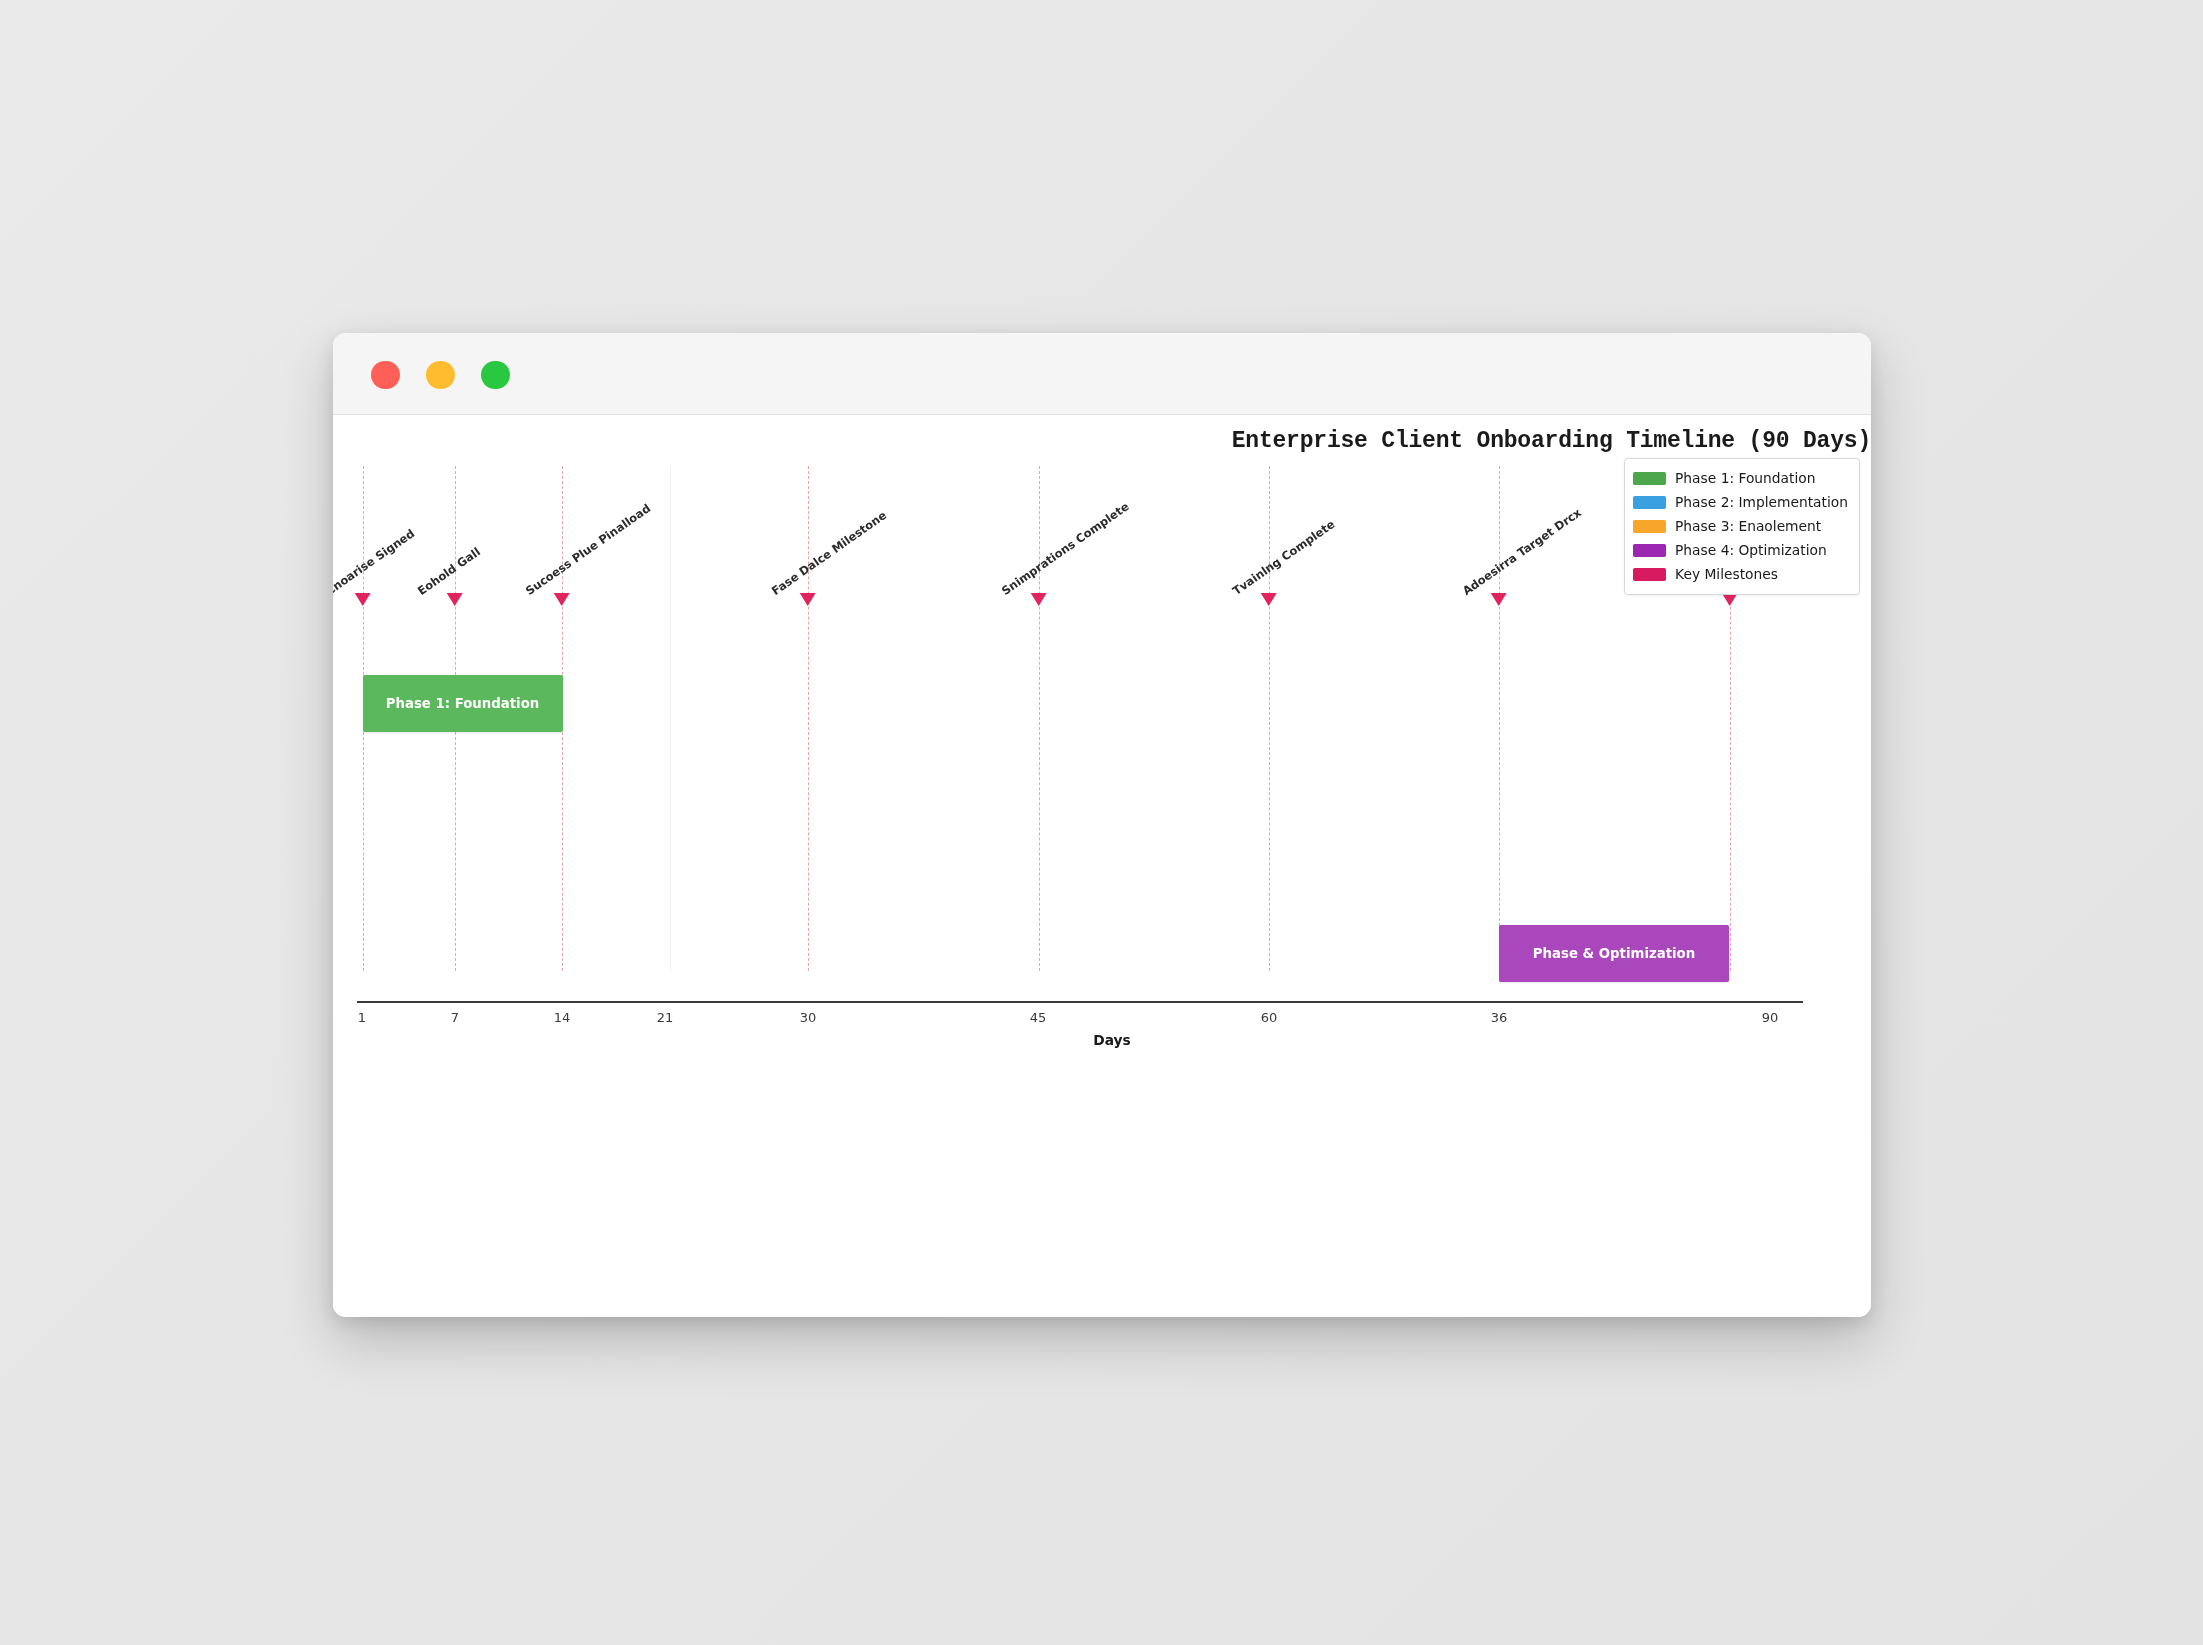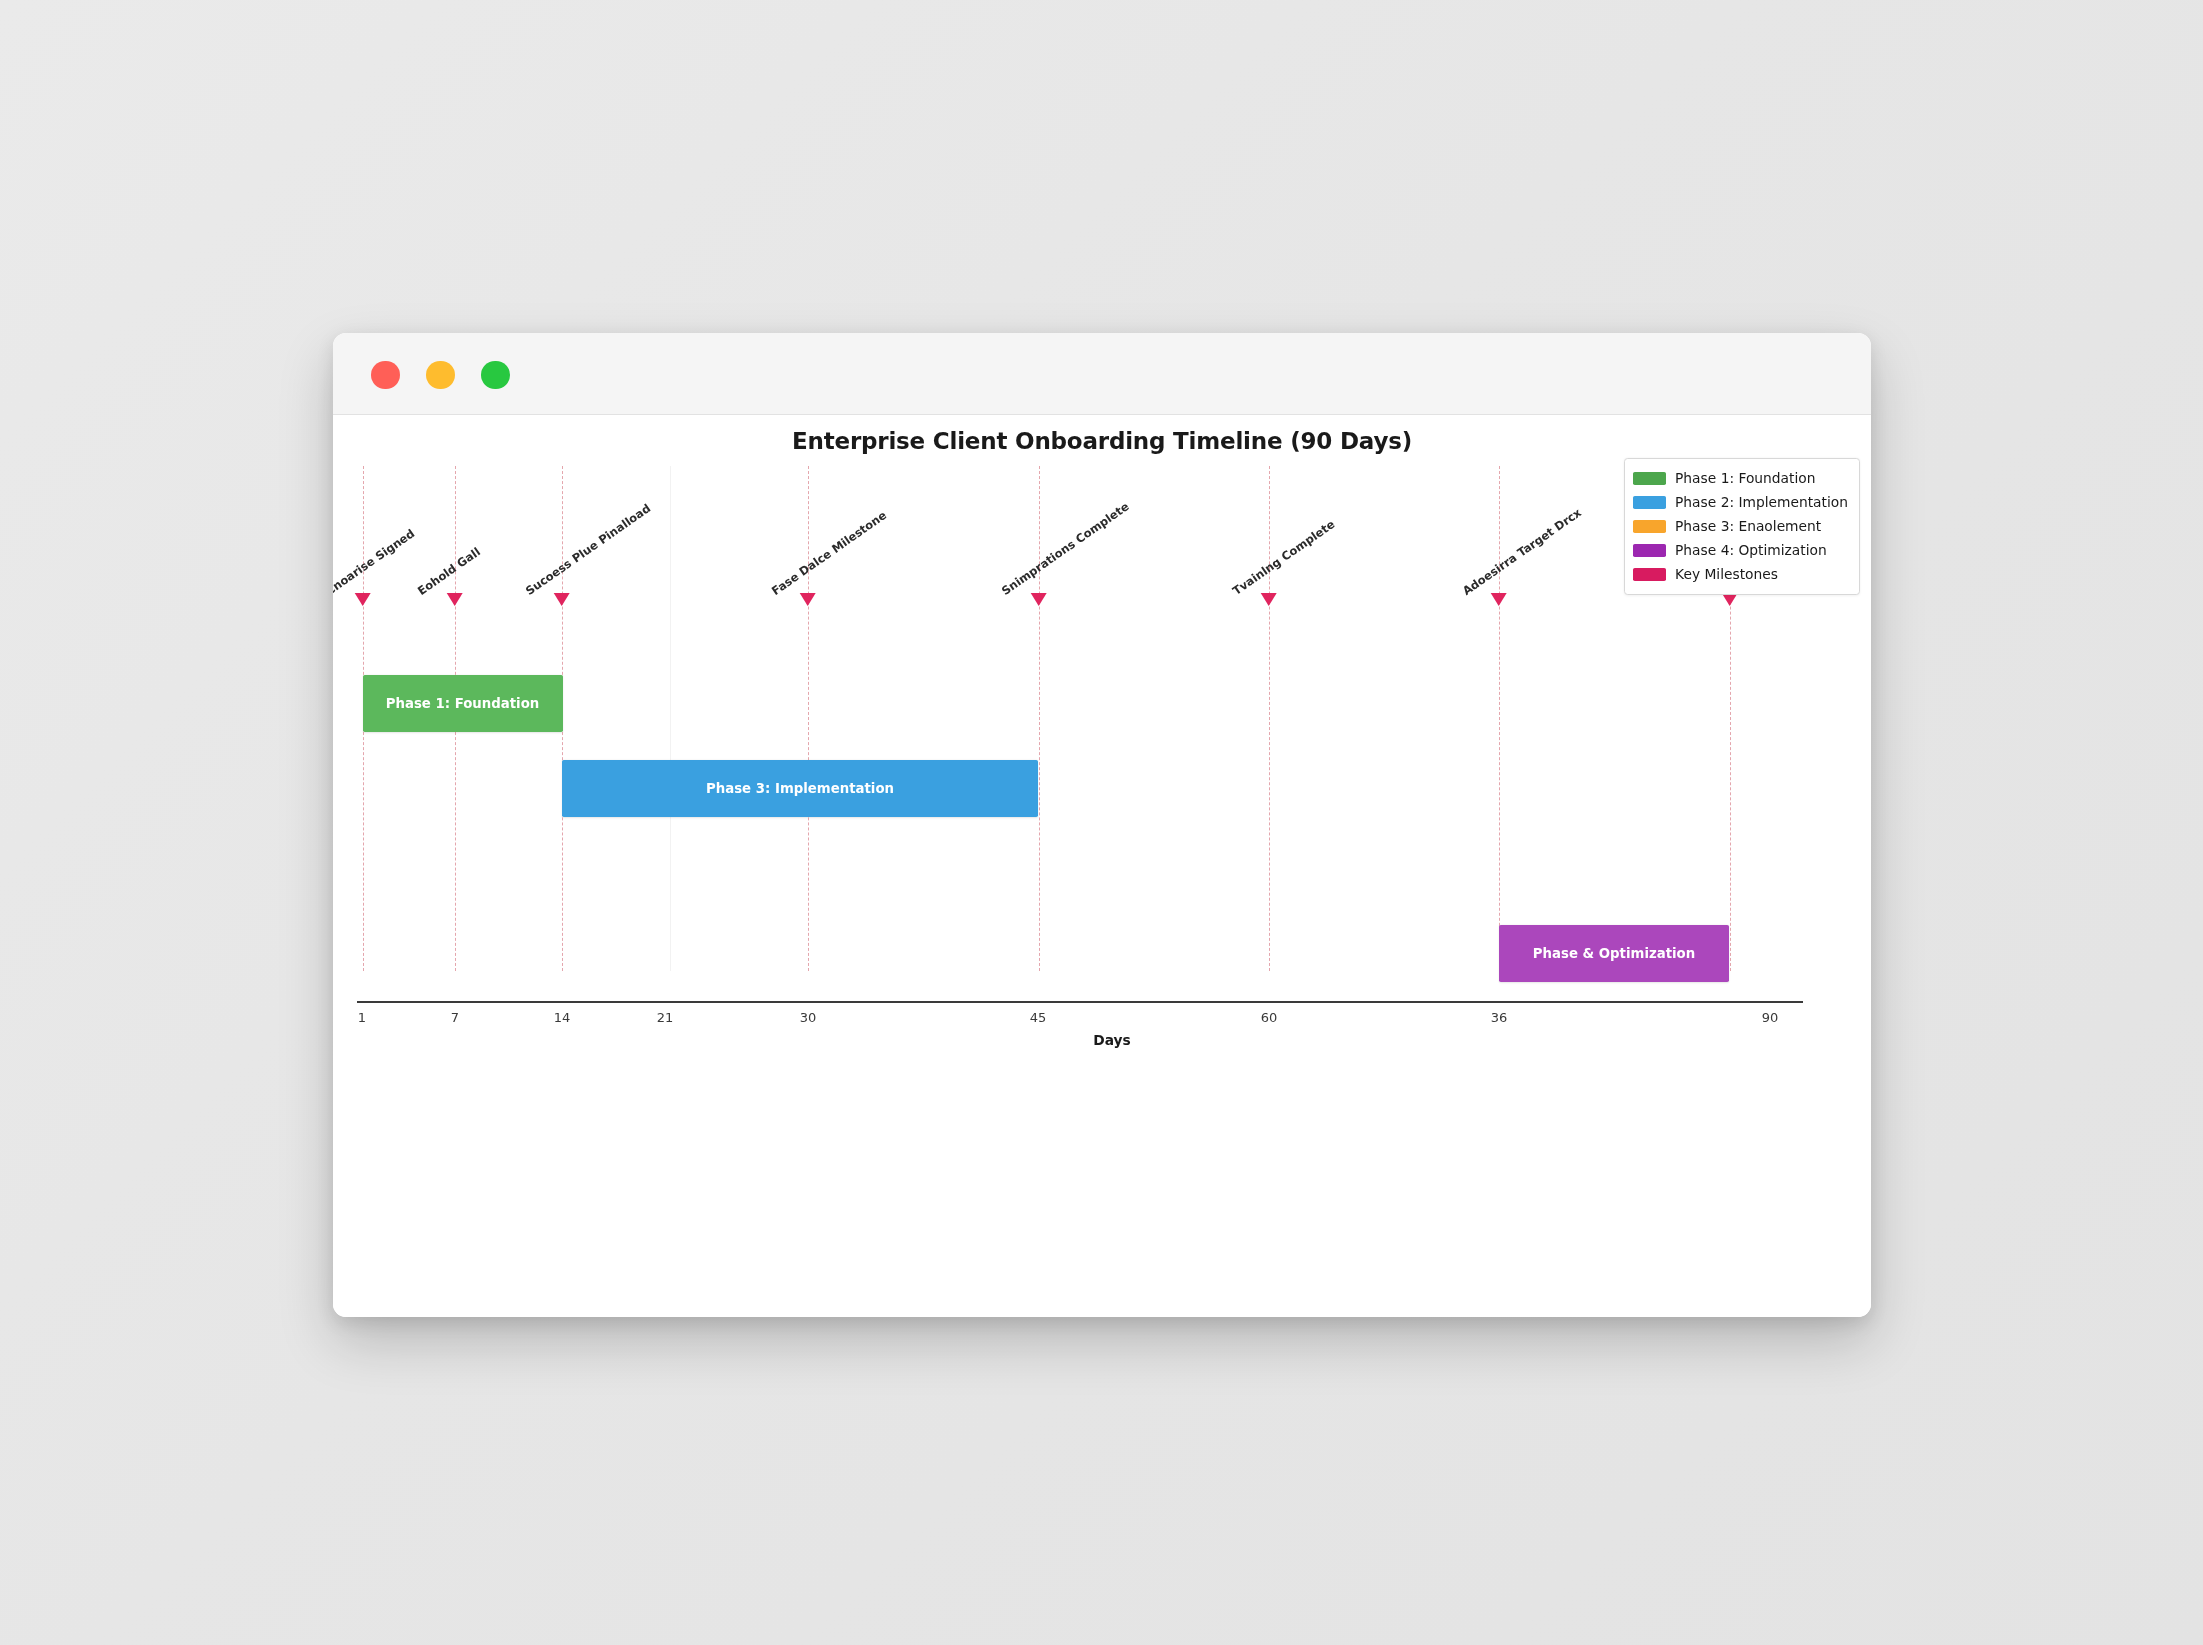--- a/index.html
+++ b/index.html
@@ -40,25 +40,26 @@
     position: relative;
     width: 1538px;
     height: 903px;
     background: #ffffff;
   }
 
   
   #chart-title {
     position: absolute;
     left: 0; right: 0; top: 13px;
-    text-align: center;
+    text-align: right;
     font-size: 23px;
     font-weight: bold;
     color: #1a1a1a;
     letter-spacing: -0.2px;
+    font-family: Liberation Mono, monospace;
   }
 
   
   
   #plot {
     position: absolute;
     left: 24px;
     top: 51px;
     width: 1446px;
     height: 505px;
@@ -194,21 +195,20 @@
           <div class="milestone-label" style="left: 420px; top: 118px;">Fase Dalce Milestone</div>
           <div class="milestone-marker" style="left: 682px; top: 127px;"></div>
           <div class="milestone-label" style="left: 650px; top: 118px;">Snimprations Complete</div>
           <div class="milestone-marker" style="left: 912px; top: 127px;"></div>
           <div class="milestone-label" style="left: 881px; top: 118px;">Tvainlng Complete</div>
           <div class="milestone-marker" style="left: 1142px; top: 127px;"></div>
           <div class="milestone-label" style="left: 1111px; top: 118px;">Adoesirra Target Drcx</div>
           <div class="milestone-marker" style="left: 1373px; top: 127px;"></div>
           <div class="milestone-label" style="left: 1342px; top: 118px;">Fnst QAB</div>
           <div class="bar" style="left: 5.5px; width: 200px; top: 209px; background: rgb(92, 184, 92);">Phase 1: Foundation</div>
-          <div class="bar" style="left: 205px; width: 476px; top: 294px; background: rgb(58, 160, 224);">Phase 3: Implementation</div>
           <div class="bar" style="left: 1142px; width: 230px; top: 459px; background: rgb(171, 71, 188);">Phase &amp; Optimization</div>
         </div>
 
       <div id="axis-line"></div>
       <div id="axis-ticks">
           <div class="tick-label" style="left: 29px;">1</div>
           <div class="tick-label" style="left: 122px;">7</div>
           <div class="tick-label" style="left: 229px;">14</div>
           <div class="tick-label" style="left: 332px;">21</div>
           <div class="tick-label" style="left: 475px;">30</div>

